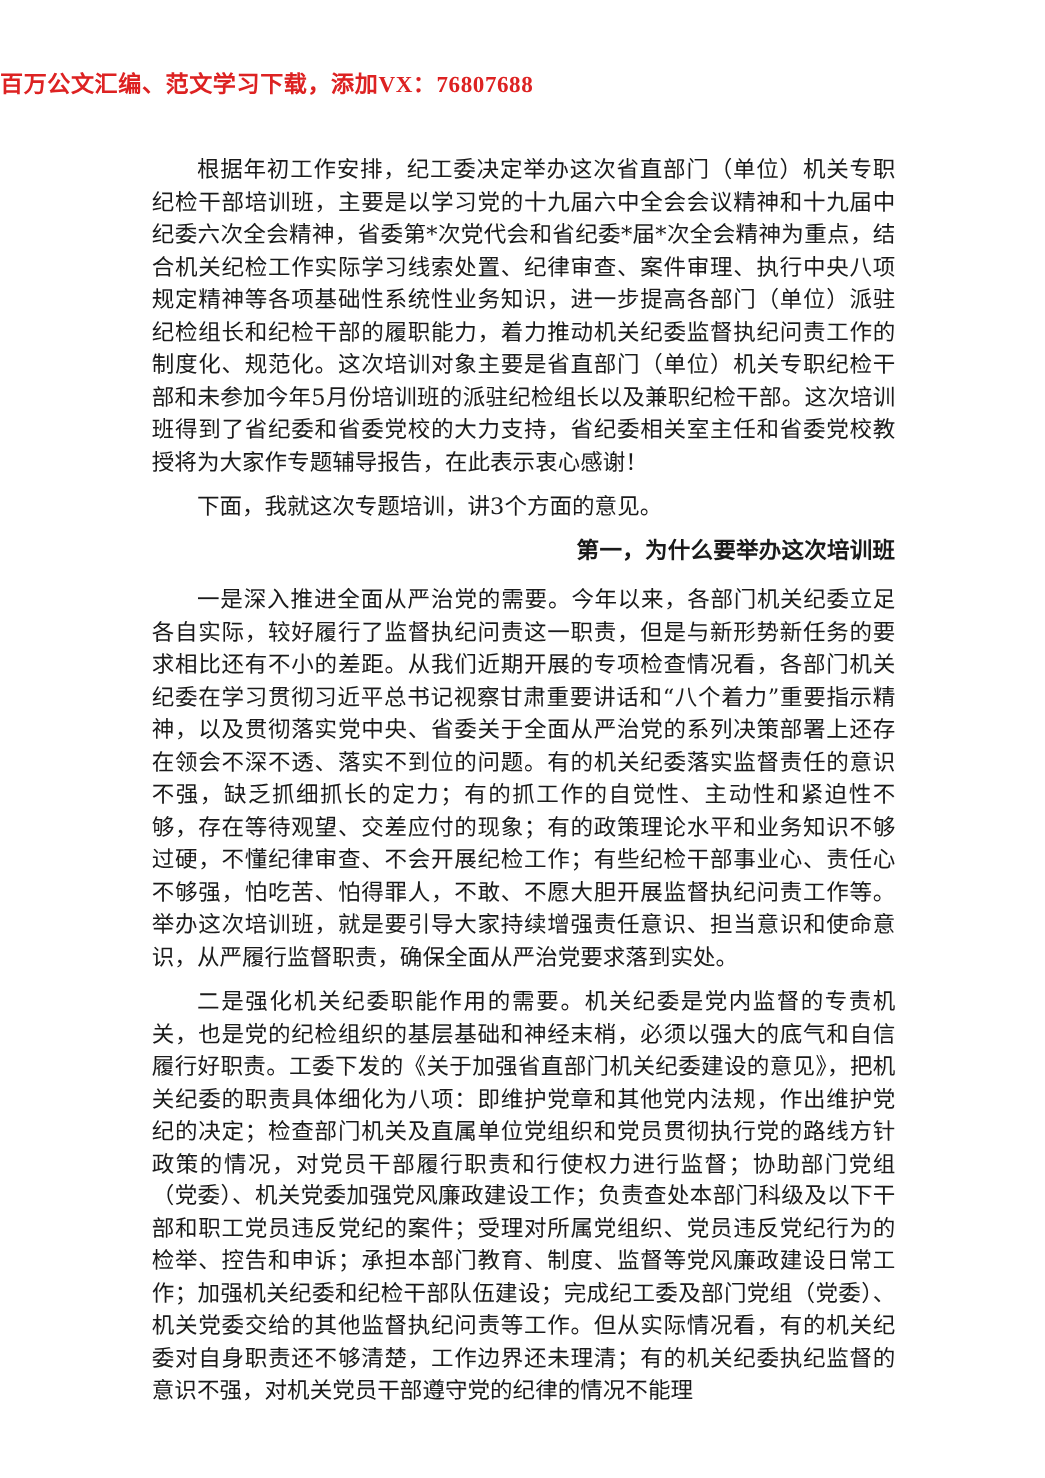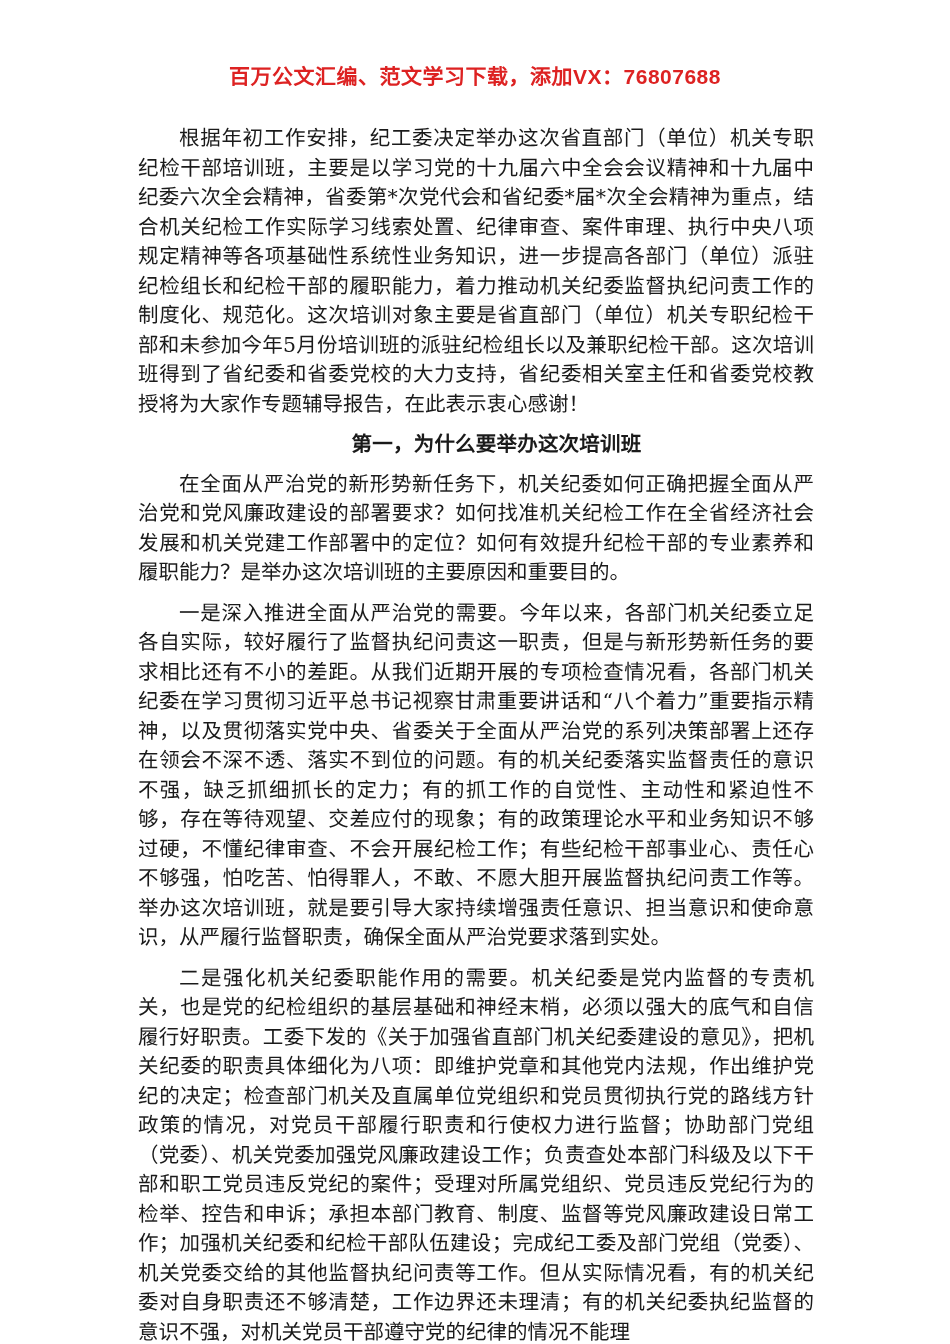--- a/index.html
+++ b/index.html
@@ -23,22 +23,22 @@
     background: #ffffff;
     box-sizing: border-box;
   }
 
   
   .promo-banner {
     position: absolute;
     top: 62px;
     left: 0;
     width: 950px;
-    text-align: center;
-    font-family: Liberation Sans, sans-serif;
+    text-align: left;
+    font-family: Liberation Serif, serif;
     font-size: 21px;
     font-weight: 600;
     letter-spacing: 0.5px;
     line-height: 30px;
     white-space: nowrap;
   }
 
   
   .doc-body {
     position: absolute;
@@ -60,30 +60,31 @@
     line-height: 29.5px;
     margin: 0 0 4px 0;
     text-indent: 2em;
     text-align: justify;
     text-justify: inter-ideograph;
     word-break: break-all;
   }
 
   p.para.spaced {
     margin-bottom: 11px;
+    margin-top: 16px;
   }
 
   h2.section-heading {
     font-family: "DejaVu Sans", "Liberation Sans", sans-serif;
     font-size: 20.5px;
     font-weight: 700;
     line-height: 29.5px;
     margin: 10px 0 10px 0;
     text-indent: 2em;
-    text-align: center;
+    text-align: right;
     letter-spacing: 0.2px;
   }
 
   .lead {
     font-family: "DejaVu Sans", "Liberation Sans", sans-serif;
     font-weight: 400;
     letter-spacing: 0.2px;
   }
 </style>
 </head>
@@ -91,24 +92,24 @@
 
 <div class="page">
 
   <div class="promo-banner" style="color: rgb(221, 34, 34);">百万公文汇编、范文学习下载，添加VX：76807688</div>
 
   <div class="doc-body">
 
 
     <p class="para spaced">根据年初工作安排，纪工委决定举办这次省直部门（单位）机关专职纪检干部培训班，主要是以学习党的十九届六中全会会议精神和十九届中纪委六次全会精神，省委第*次党代会和省纪委*届*次全会精神为重点，结合机关纪检工作实际学习线索处置、纪律审查、案件审理、执行中央八项规定精神等各项基础性系统性业务知识，进一步提高各部门（单位）派驻纪检组长和纪检干部的履职能力，着力推动机关纪委监督执纪问责工作的制度化、规范化。这次培训对象主要是省直部门（单位）机关专职纪检干部和未参加今年5月份培训班的派驻纪检组长以及兼职纪检干部。这次培训班得到了省纪委和省委党校的大力支持，省纪委相关室主任和省委党校教授将为大家作专题辅导报告，在此表示衷心感谢！</p>
 
+    <p class="para">下面，我就这次专题培训，讲3个方面的意见。</p>
 
     <h2 class="section-heading">第一，为什么要举办这次培训班</h2>
 
-    <p class="para spaced">在全面从严治党的新形势新任务下，机关纪委如何正确把握全面从严治党和党风廉政建设的部署要求？如何找准机关纪检工作在全省经济社会发展和机关党建工作部署中的定位？如何有效提升纪检干部的专业素养和履职能力？是举办这次培训班的主要原因和重要目的。</p>
 
     <p class="para spaced">
       <span class="lead">一是深入推进全面从严治党的需要。</span><span>今年以来，各部门机关纪委立足各自实际，较好履行了监督执纪问责这一职责，但是与新形势新任务的要求相比还有不小的差距。从我们近期开展的专项检查情况看，各部门机关纪委在学习贯彻习近平总书记视察甘肃重要讲话和“八个着力”重要指示精神，以及贯彻落实党中央、省委关于全面从严治党的系列决策部署上还存在领会不深不透、落实不到位的问题。有的机关纪委落实监督责任的意识不强，缺乏抓细抓长的定力；有的抓工作的自觉性、主动性和紧迫性不够，存在等待观望、交差应付的现象；有的政策理论水平和业务知识不够过硬，不懂纪律审查、不会开展纪检工作；有些纪检干部事业心、责任心不够强，怕吃苦、怕得罪人，不敢、不愿大胆开展监督执纪问责工作等。举办这次培训班，就是要引导大家持续增强责任意识、担当意识和使命意识，从严履行监督职责，确保全面从严治党要求落到实处。</span>
     </p>
 
     <p class="para">
       <span class="lead">二是强化机关纪委职能作用的需要。</span><span>机关纪委是党内监督的专责机关，也是党的纪检组织的基层基础和神经末梢，必须以强大的底气和自信履行好职责。工委下发的《关于加强省直部门机关纪委建设的意见》，把机关纪委的职责具体细化为八项：即维护党章和其他党内法规，作出维护党纪的决定；检查部门机关及直属单位党组织和党员贯彻执行党的路线方针政策的情况，对党员干部履行职责和行使权力进行监督；协助部门党组（党委）、机关党委加强党风廉政建设工作；负责查处本部门科级及以下干部和职工党员违反党纪的案件；受理对所属党组织、党员违反党纪行为的检举、控告和申诉；承担本部门教育、制度、监督等党风廉政建设日常工作；加强机关纪委和纪检干部队伍建设；完成纪工委及部门党组（党委）、机关党委交给的其他监督执纪问责等工作。但从实际情况看，有的机关纪委对自身职责还不够清楚，工作边界还未理清；有的机关纪委执纪监督的意识不强，对机关党员干部遵守党的纪律的情况不能理</span>
     </p>
 
   </div>

